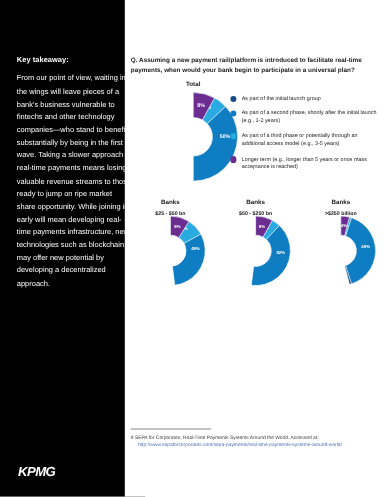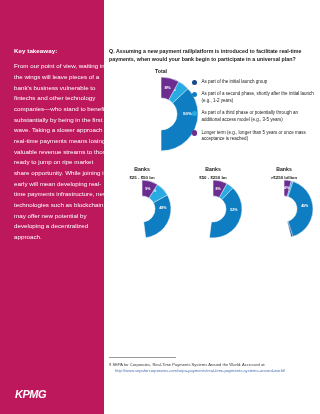--- a/index.html
+++ b/index.html
@@ -15,21 +15,21 @@
     position: relative;
   }
 
   
   #left-panel {
     position: absolute;
     left: 0;
     top: 0;
     width: 121px;
     height: 414px;
-    background: #be185d;
+    background: #000000;
     box-sizing: border-box;
     padding: 47px 11px 0 14px;
   }
   #takeaway-heading {
     color: #ffffff;
     font-size: 6.2px;
     font-weight: bold;
     letter-spacing: 0.05px;
     margin: 0 0 7px 0;
     line-height: 1.2;

